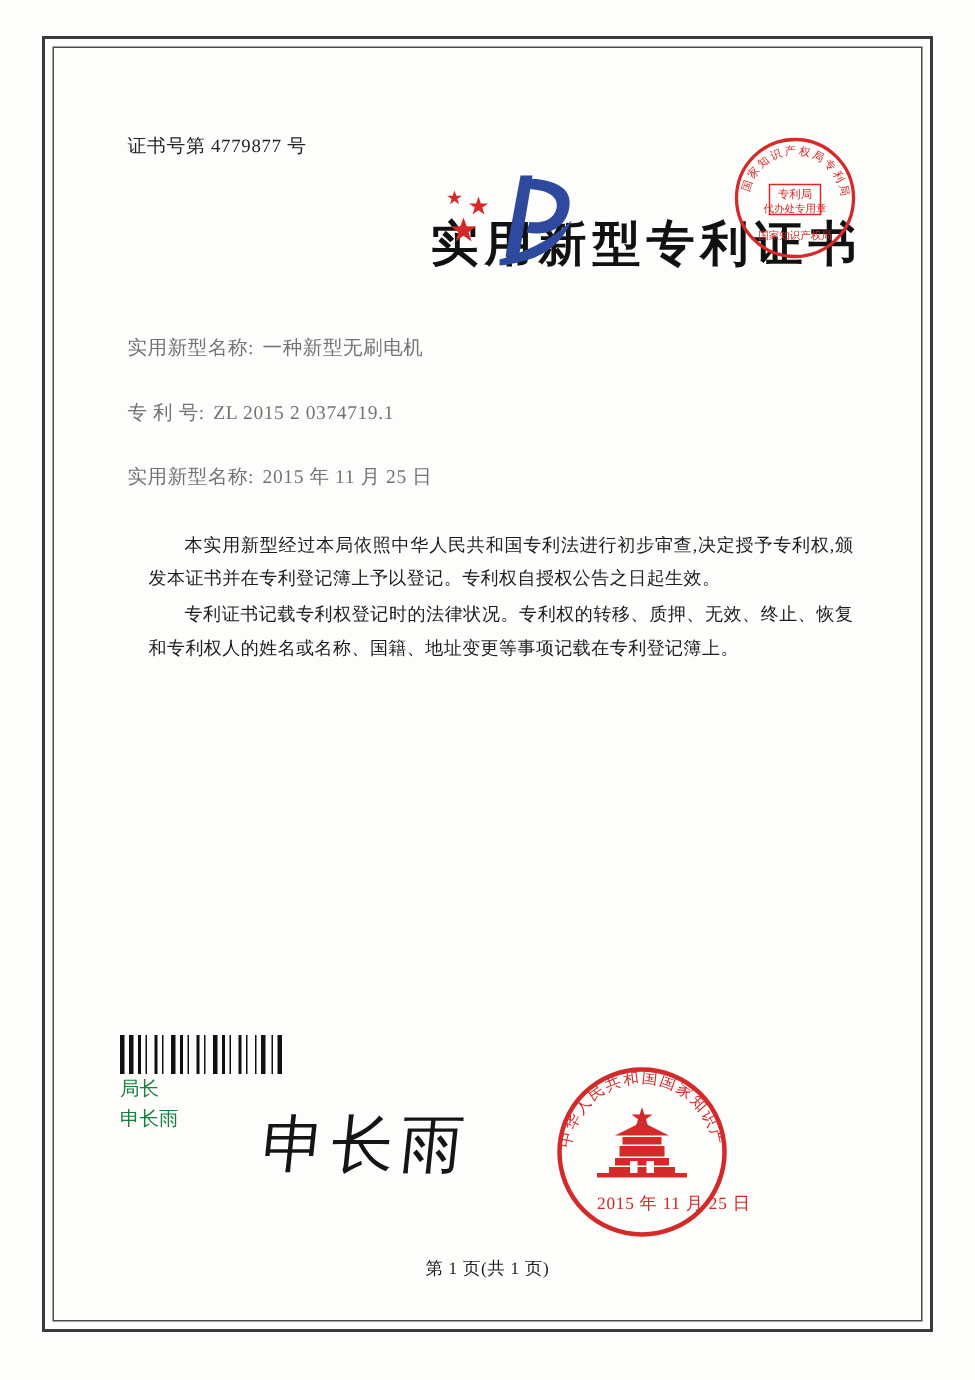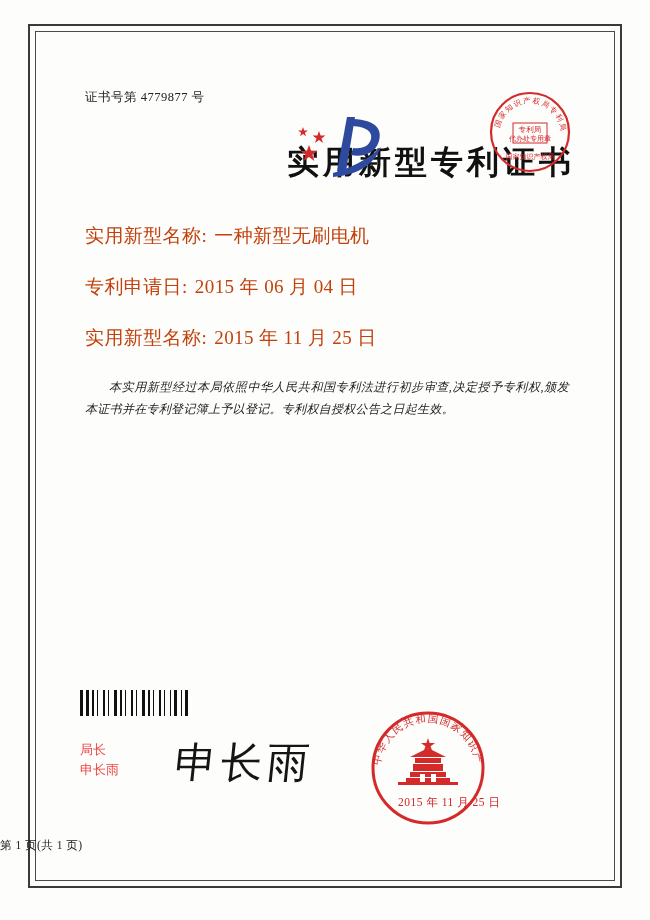--- a/index.html
+++ b/index.html
@@ -89,22 +89,22 @@
     color: #111;
     font-family: "DejaVu Serif", serif;
   }
 
   
   .fields {
     margin-top: 38px;
     padding-left: 8px;
   }
   .field-row {
-    font-size: 19px;
-    color: #c2410c;
+    font-size: 13px;
+    color: #737373;
     margin-bottom: 25px;
     letter-spacing: 0.4px;
     white-space: nowrap;
   }
   .field-label {
     display: inline-block;
     letter-spacing: 0.4px;
   }
   .field-value {
     display: inline-block;
@@ -115,23 +115,22 @@
   .body-text {
     margin-top: 6px;
     padding: 0 6px 0 8px;
     font-size: 12px;
     line-height: 1.85;
     color: #1c1c1c;
     text-align: justify;
     letter-spacing: 0.3px;
   }
   .body-text p {
-    margin: 0 0 2px 0;
+    margin: 0 0 2px 14px;
     text-indent: 2em;
-    font-style: italic;
   }
 
   
   .barcode {
     position: absolute;
     left: 80px;
     top: 690px;
     width: 130px;
     height: 26px;
   }
@@ -140,24 +139,24 @@
     background: #111;
     height: 26px;
     margin-right: 1px;
     vertical-align: top;
   }
 
   
   .sign-block {
     position: absolute;
     left: 80px;
-    top: 740px;
+    top: 716px;
     font-size: 13px;
     line-height: 1.55;
-    color: #ef4444;
+    color: #15803d;
   }
   .sign-script {
     position: absolute;
     left: 175px;
     top: 735px;
     font-size: 42px;
     font-family: "DejaVu Serif", serif;
     color: #151515;
     letter-spacing: 4px;
     transform: skewX(-6deg);
@@ -181,20 +180,21 @@
     letter-spacing: 0.5px;
     white-space: nowrap;
   }
 
   
   .page-foot {
     position: absolute;
     left: 0;
     right: 0;
     top: 838px;
+    text-align: center;
     font-size: 11.5px;
     color: #1c1c1c;
     letter-spacing: 0.5px;
   }
 </style>
 </head>
 <body>
 
 <div class="page">
 
@@ -235,31 +235,32 @@
     </div>
 
     <div class="title">实用新型专利证书</div>
 
     <div class="fields">
       <div class="field-row">
         <span class="field-label">实用新型名称:</span>
         <span class="field-value">一种新型无刷电机</span>
       </div>
       <div class="field-row">
-        <span class="field-label">专利申请日:</span>
-        <span class="field-value">2015 年 06 月 04 日</span>
+        <span class="field-label">专 利 号:</span>
+        <span class="field-value">ZL 2015 2 0374719.1</span>
       </div>
       <div class="field-row">
         <span class="field-label">实用新型名称:</span>
         <span class="field-value">2015 年 11 月 25 日</span>
       </div>
     </div>
 
     <div class="body-text">
       <p>本实用新型经过本局依照中华人民共和国专利法进行初步审查,决定授予专利权,颁发本证书并在专利登记簿上予以登记。专利权自授权公告之日起生效。</p>
+      <p>专利证书记载专利权登记时的法律状况。专利权的转移、质押、无效、终止、恢复和专利权人的姓名或名称、国籍、地址变更等事项记载在专利登记簿上。</p>
     </div>
 
   </div>
 
   <div class="barcode"><i style="width:3px"></i><i style="width:1px;background:transparent"></i><i style="width:3px"></i><i style="width:1px;background:transparent"></i><i style="width:2px"></i><i style="width:1px;background:transparent"></i><i style="width:1px"></i><i style="width:3px;background:transparent"></i><i style="width:2px"></i><i style="width:1px;background:transparent"></i><i style="width:1px"></i><i style="width:3px;background:transparent"></i><i style="width:3px"></i><i style="width:1px;background:transparent"></i><i style="width:2px"></i><i style="width:1px;background:transparent"></i><i style="width:1px"></i><i style="width:3px;background:transparent"></i><i style="width:2px"></i><i style="width:1px;background:transparent"></i><i style="width:1px"></i><i style="width:3px;background:transparent"></i><i style="width:3px"></i><i style="width:1px;background:transparent"></i><i style="width:2px"></i><i style="width:1px;background:transparent"></i><i style="width:1px"></i><i style="width:3px;background:transparent"></i><i style="width:2px"></i><i style="width:1px;background:transparent"></i><i style="width:1px"></i><i style="width:3px;background:transparent"></i><i style="width:1px"></i><i style="width:1px;background:transparent"></i><i style="width:3px"></i><i style="width:2px;background:transparent"></i><i style="width:1px"></i><i style="width:1px;background:transparent"></i><i style="width:3px"></i></div>
 
   <div class="sign-block">
     <div>局长</div>
     <div>申长雨</div>
   </div>

